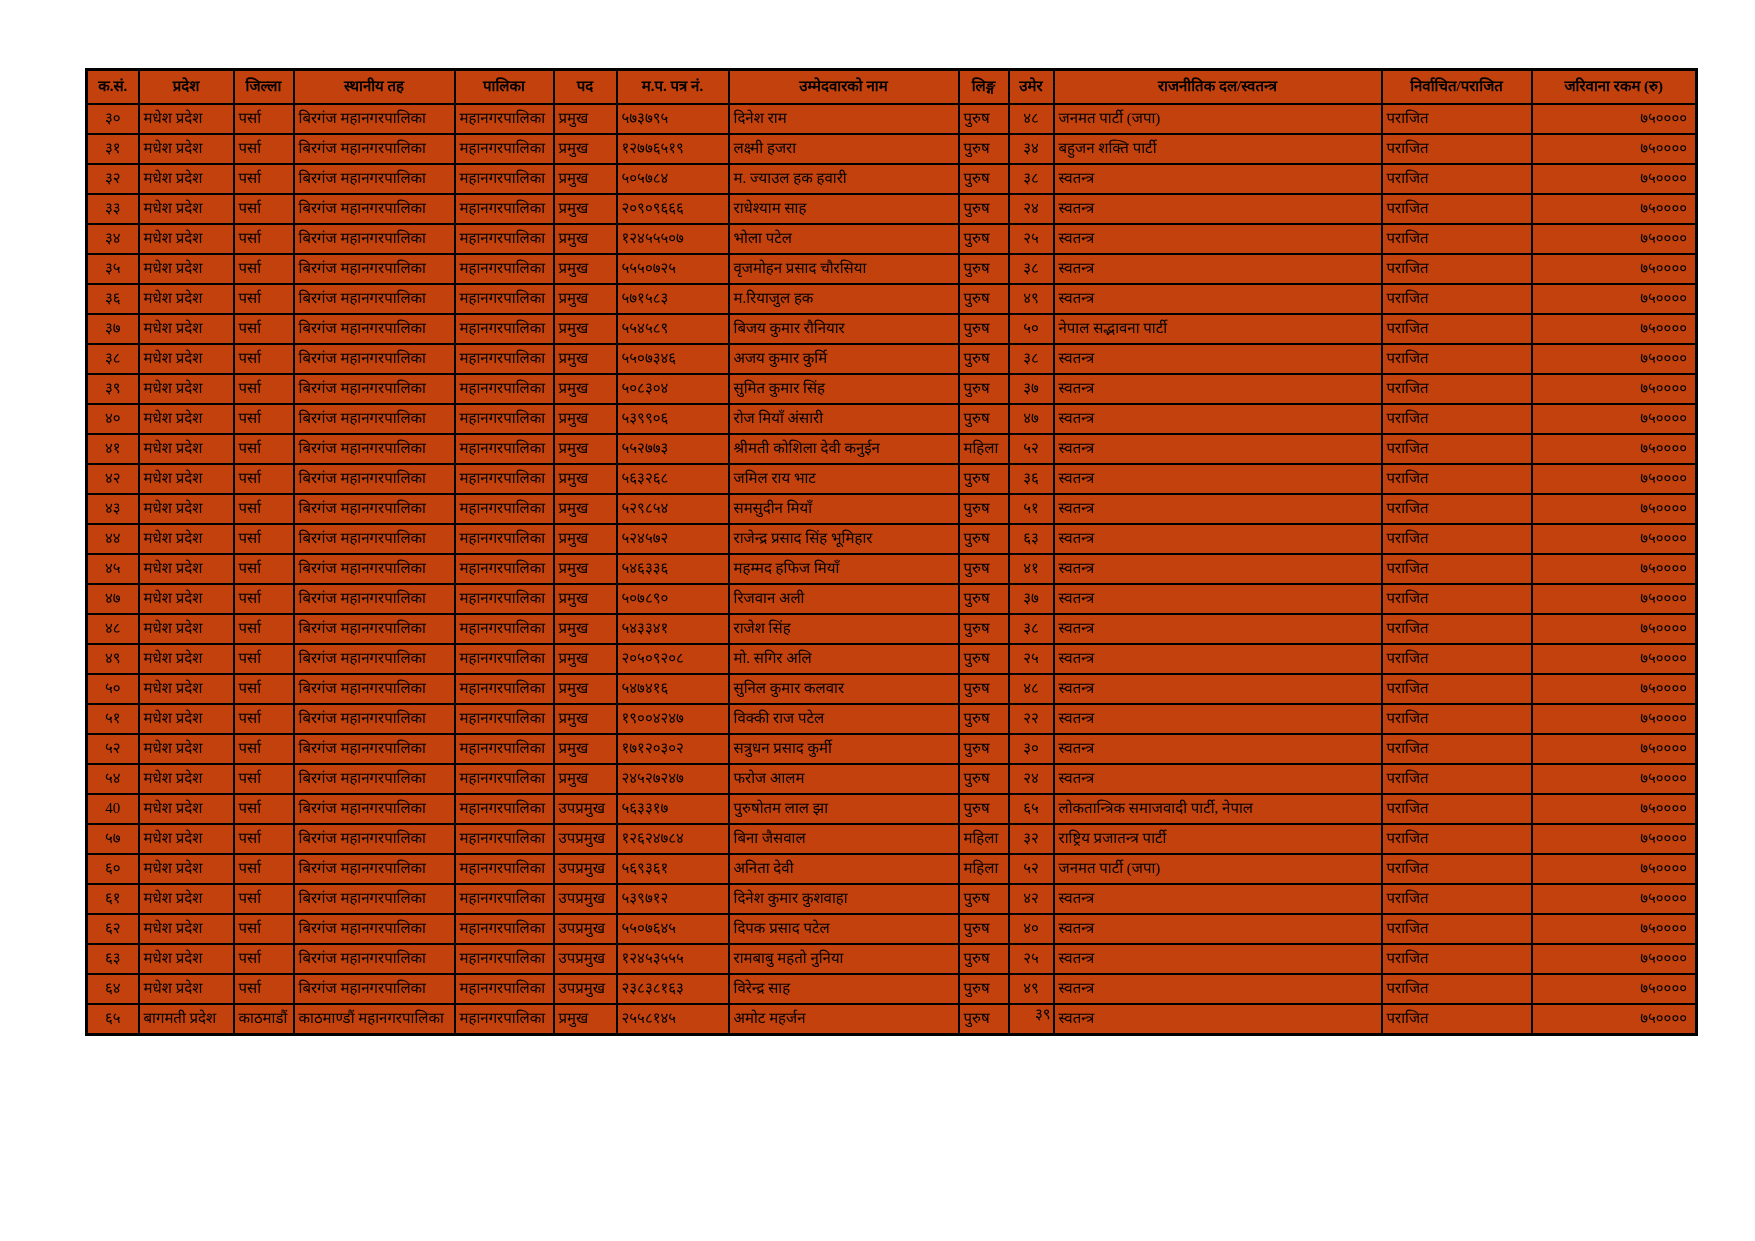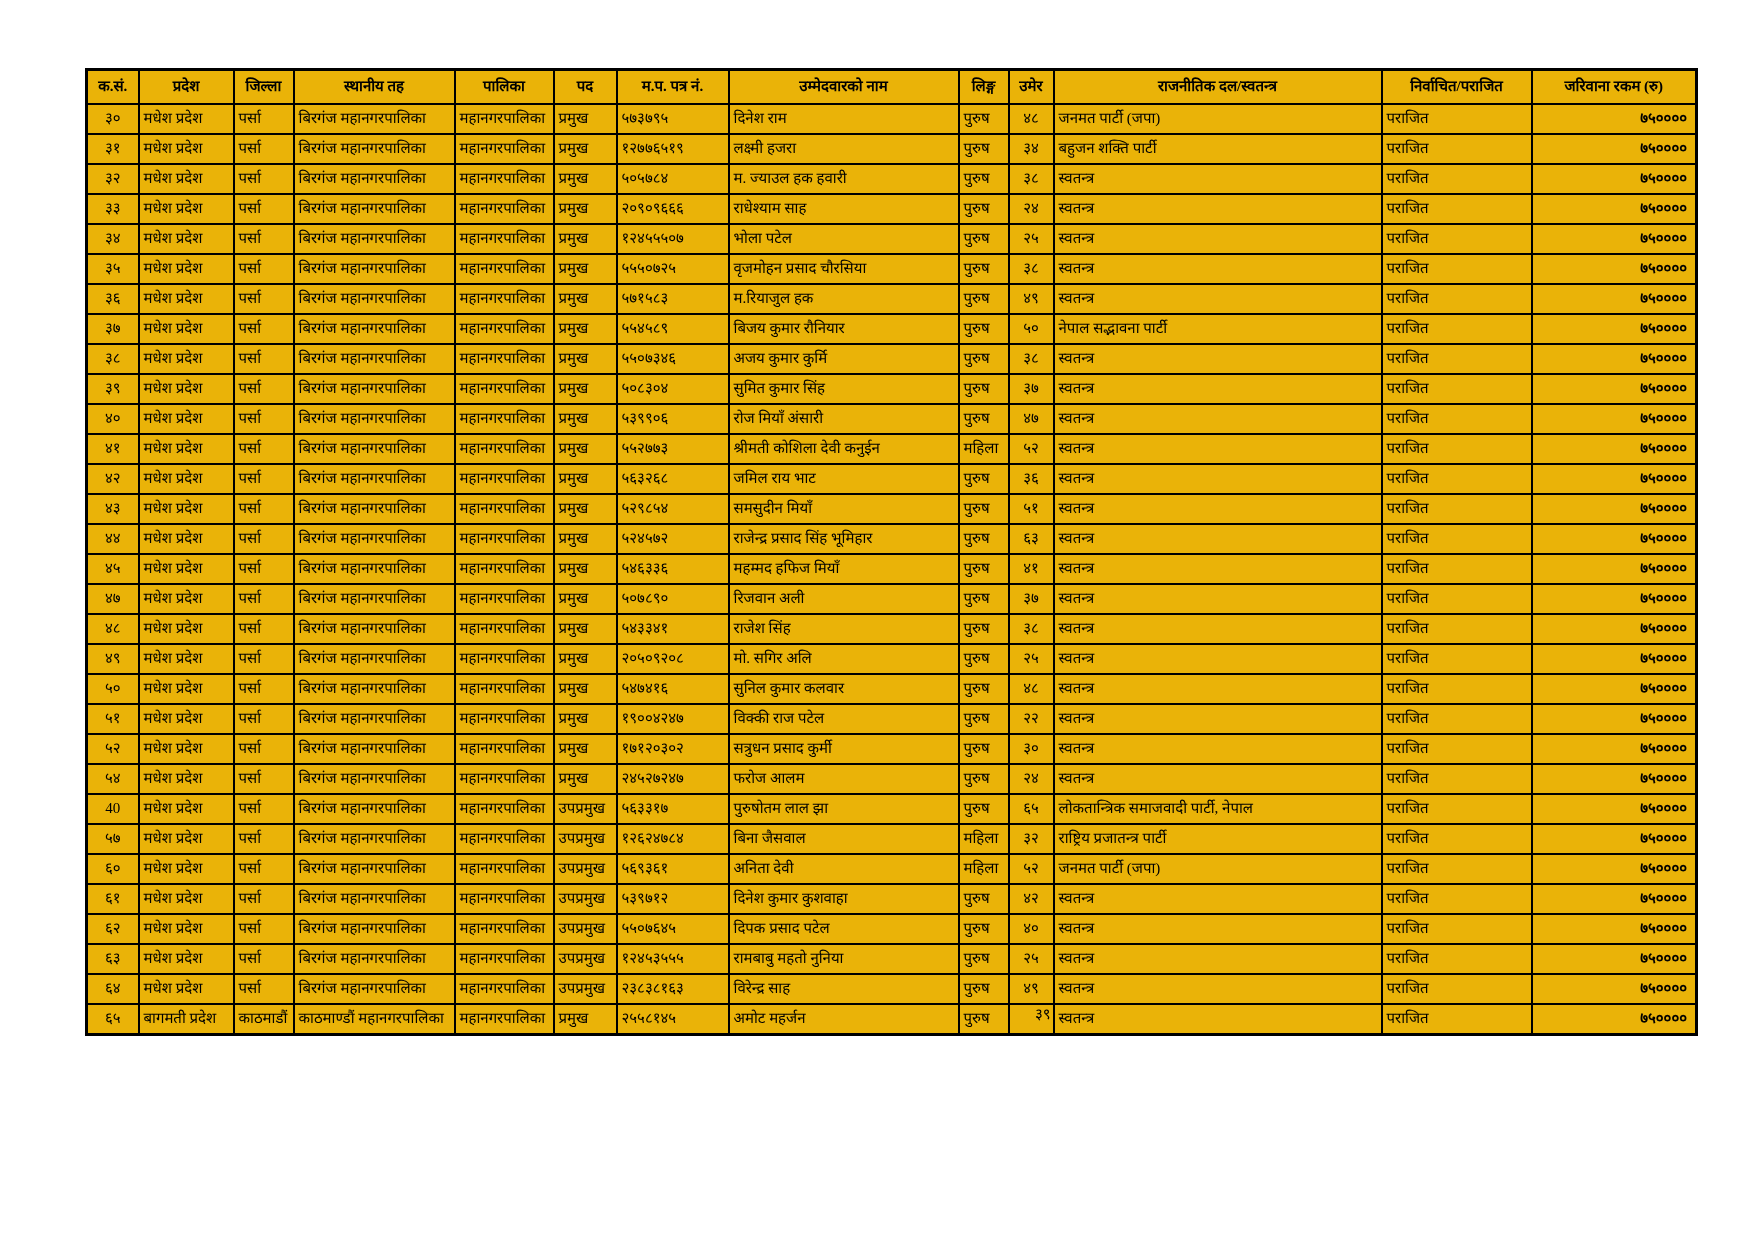--- a/index.html
+++ b/index.html
@@ -16,21 +16,21 @@
     overflow:hidden;
   }
   table.results-table{
     position:absolute;
     left:85px;
     top:68px;
     width:1610px;
     border-collapse:collapse;
     table-layout:fixed;
     border:3px solid #000;
-    background:#eab308;
+    background:#c2410c;
   }
   .results-table th,
   .results-table td{
     border:2px solid #000;
     color:#000;
     font-size:15px;
     line-height:1.15;
     padding:1px 4px;
     height:26px;
     overflow:hidden;
@@ -40,21 +40,21 @@
   }
   .results-table thead th{
     font-weight:bold;
     text-align:center;
     height:28px;
     padding:2px 2px;
   }
   
   .results-table td.col-serial{text-align:center;}
   .results-table td.col-age{text-align:center;}
-  .results-table td.col-fine{text-align:right;padding-right:8px;font-weight:bold;}
+  .results-table td.col-fine{text-align:right;padding-right:8px;}
   
   .results-table tbody tr:last-child td.col-age{
     text-align:right;
     vertical-align:top;
     padding-right:2px;
   }
 </style>
 </head>
 <body>
 

